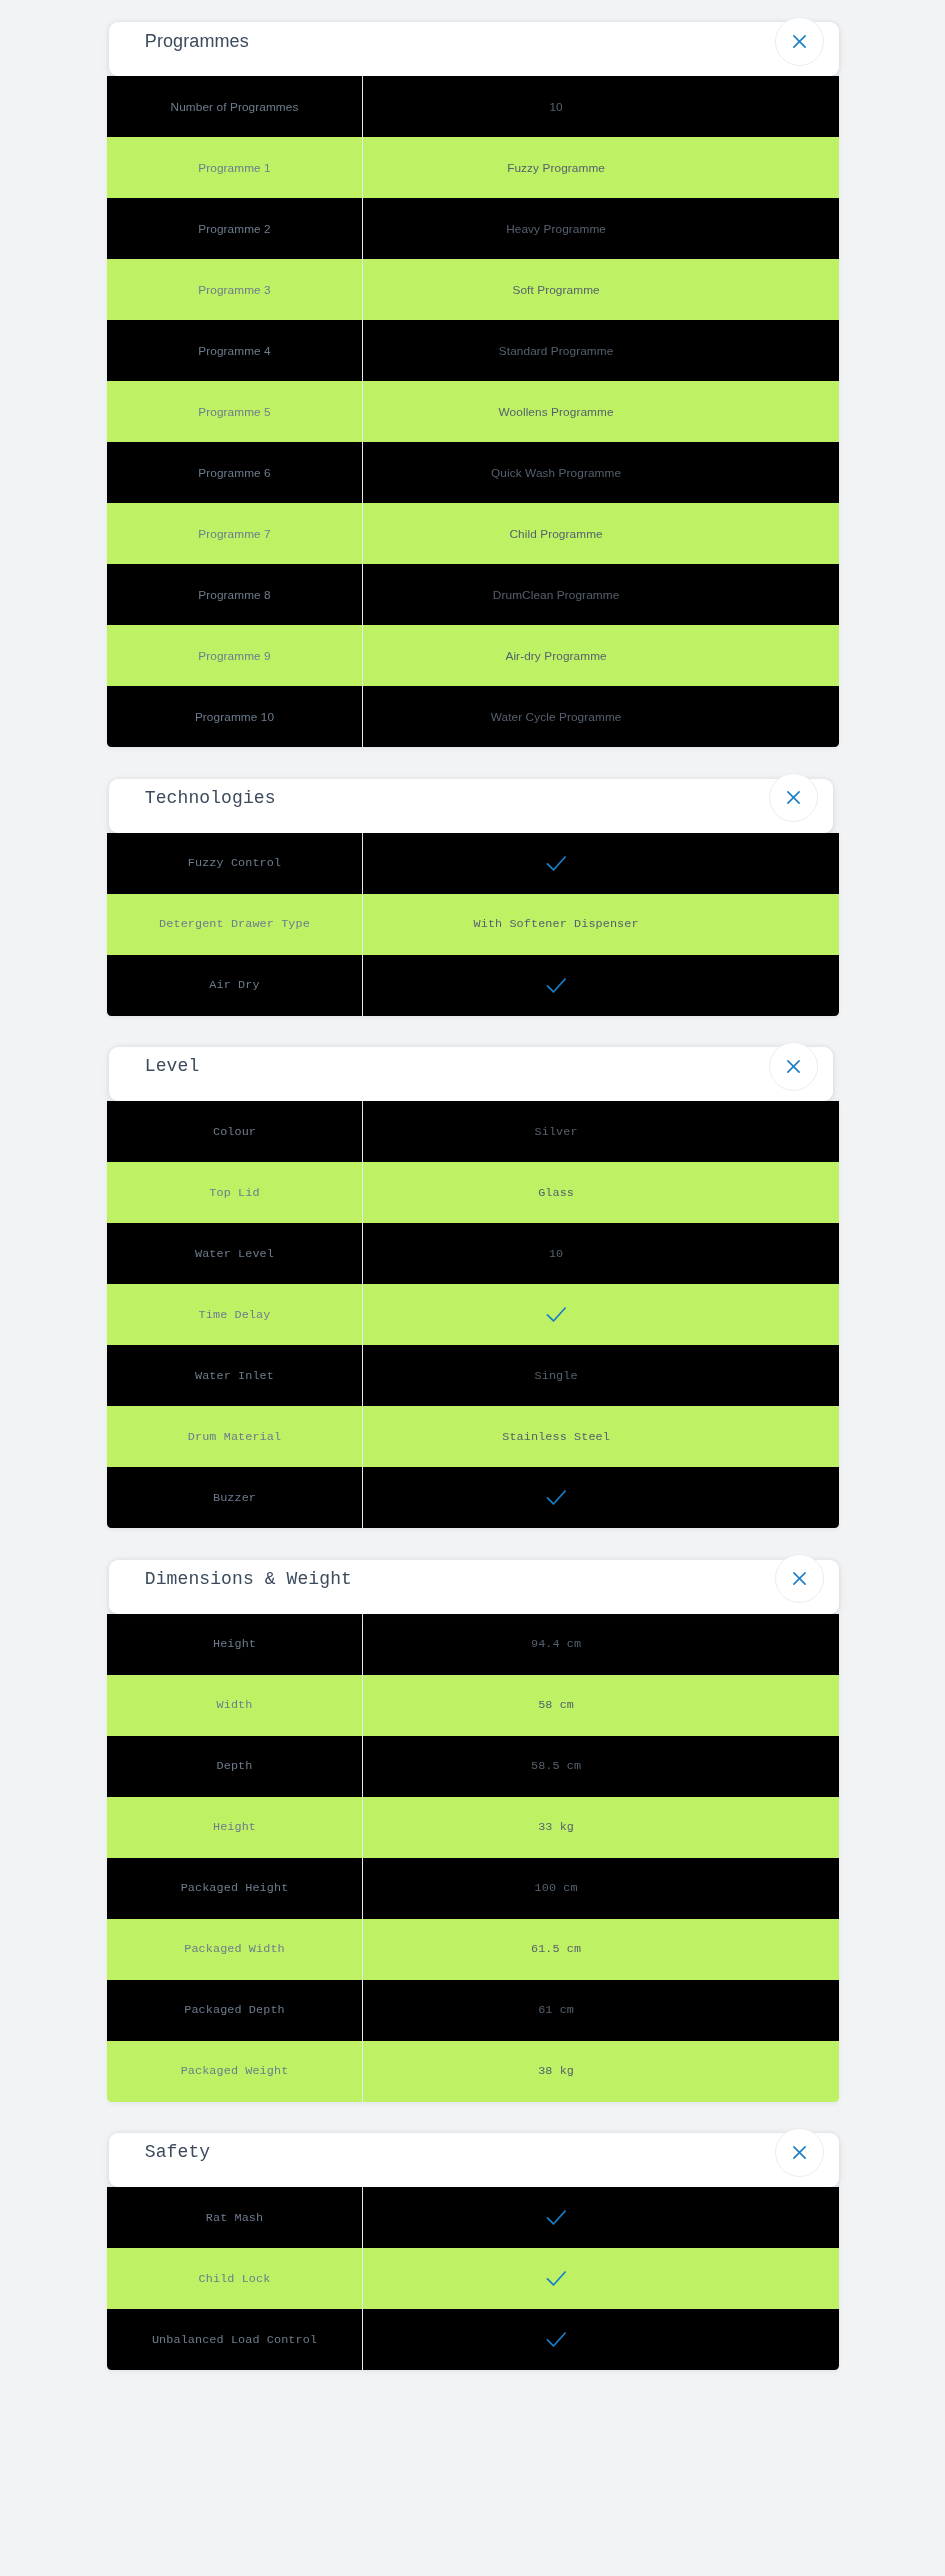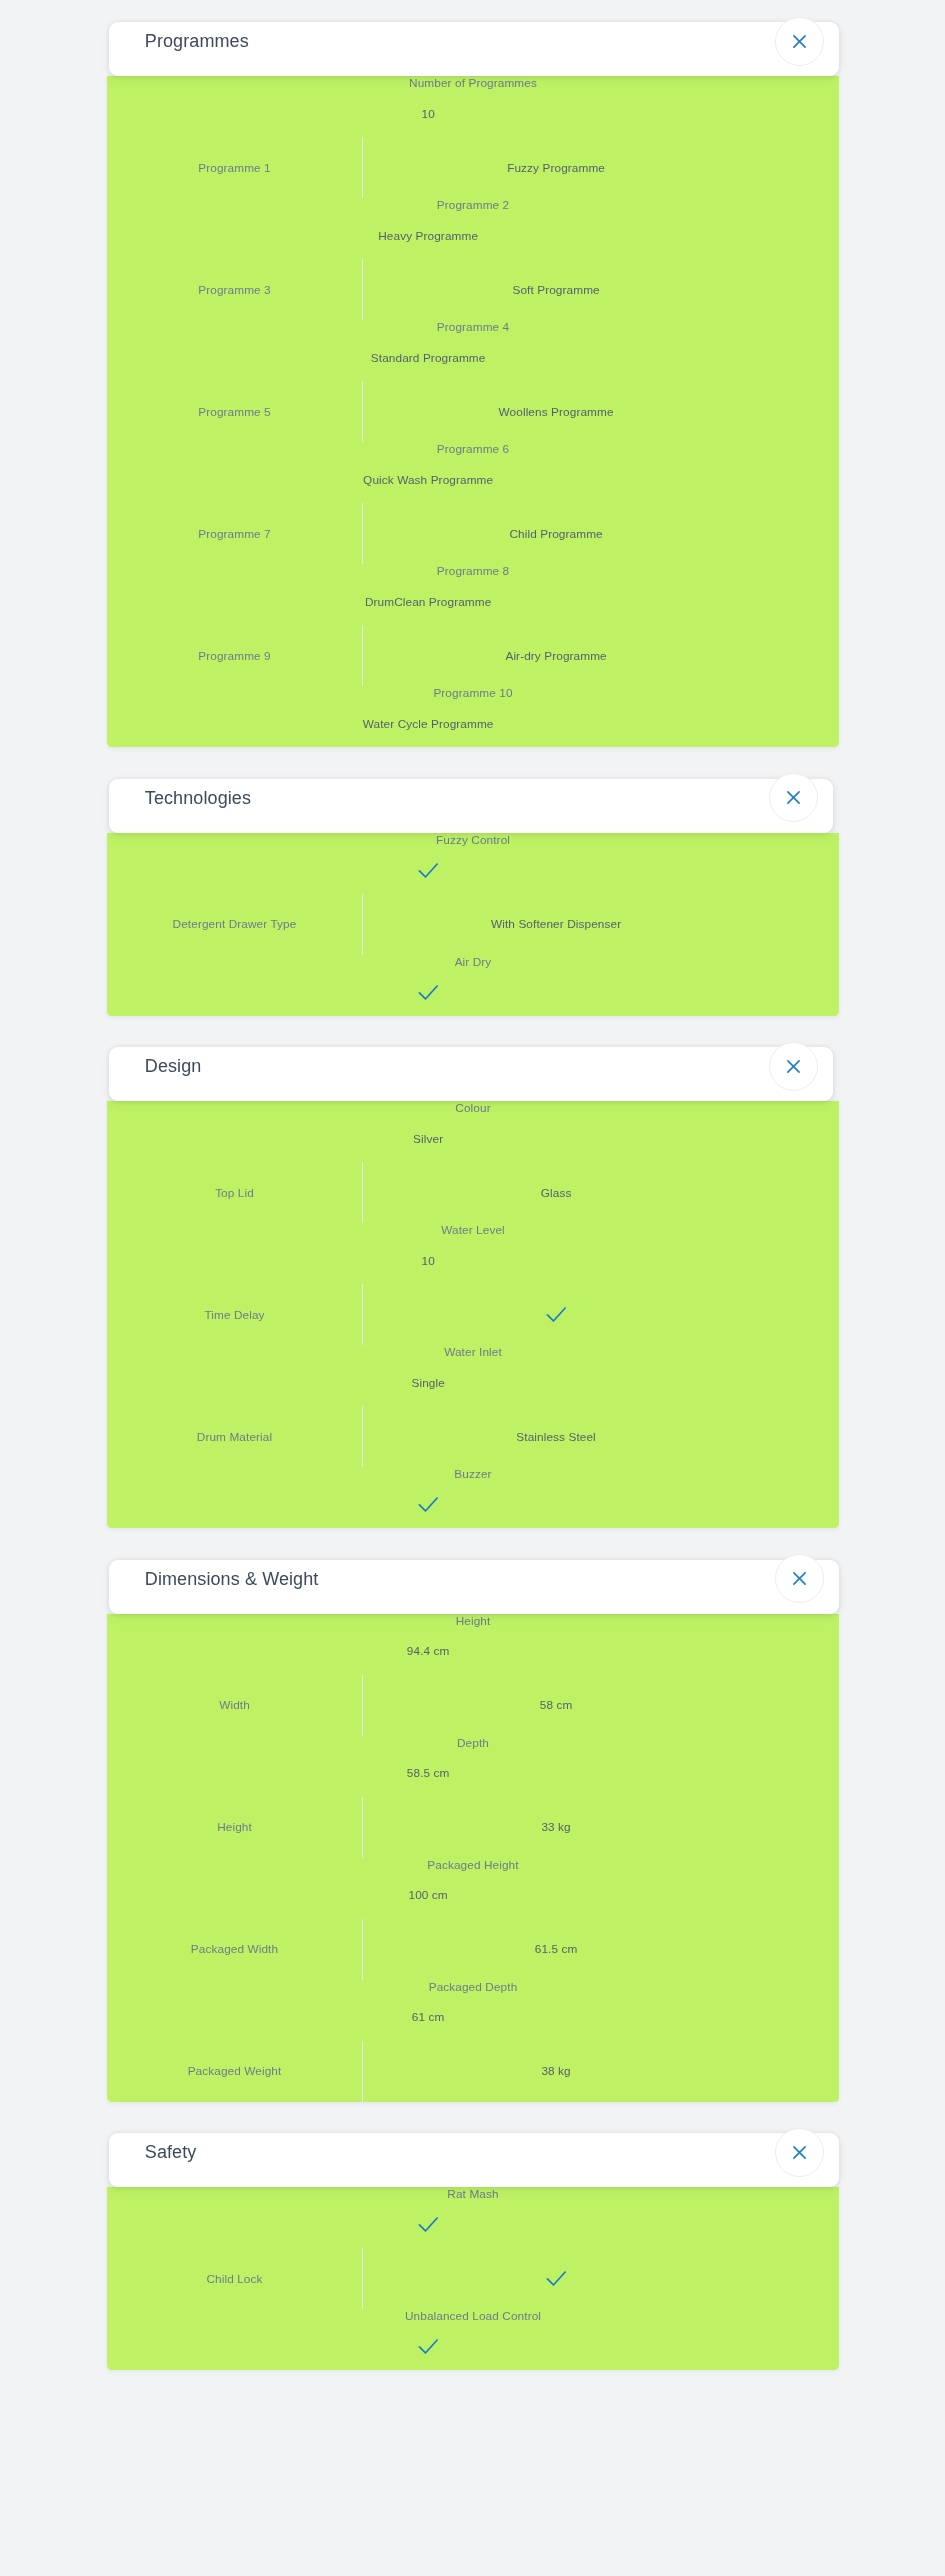--- a/index.html
+++ b/index.html
@@ -8,21 +8,21 @@
     background: #f1f3f5;
     font-family: "Liberation Sans", sans-serif;
   }
   body { padding-top: 22px; padding-bottom: 53px; }
 
   .section {
     position: relative;
     margin: 0 auto;
     width: 732px;
   }
-  .section + .section { margin-top: 31.5px; }
+  .section + .section { margin-top: 31.5px; font-family: Liberation Mono, monospace; }
 
   
   .sec-head {
     position: relative;
     z-index: 3;
     background: #ffffff;
     border-radius: 9px;
     height: 54px;
     display: flex;
     align-items: center;
@@ -63,21 +63,21 @@
     background: #ffffff;
     border-radius: 0 0 4.4px 4.4px;
     overflow: hidden;
     box-shadow: 0 1.8px 5.3px rgba(27,40,60,0.055);
   }
   .row {
     display: flex;
     height: 61px;
     align-items: center;
   }
-  .row.odd  { background: #bef264; flex-direction: column; }
+  .row.odd  { background: #000000; }
   .row.even { background: #bef264; }
 
   .cell-key {
     width: 255px;
     flex: none;
     text-align: center;
     font-size: 11.8px;
     color: #6d7c8d;
     letter-spacing: 0.1px;
     padding: 0 5.3px;
@@ -211,21 +211,21 @@
               <svg width="23" height="19" viewBox="0 0 26 22" aria-hidden="true">
                 <path d="M2.5 11.5 L9.5 18.5 L23 3.5" stroke="#1a7fc8" stroke-width="2" stroke-linecap="round" stroke-linejoin="round" fill="none"></path>
               </svg>
             </span>
           </div>
         </div>
       </div>
     </section>
     <section class="section">
       <div class="sec-head narrow">
-        <h2 class="sec-title">Design</h2>
+        <h2 class="sec-title">Level</h2>
         <button class="close-btn" type="button">
           <span>
             <svg width="19" height="19" viewBox="0 0 22 22" aria-hidden="true">
               <path d="M4.5 4.5 L17.5 17.5 M17.5 4.5 L4.5 17.5" stroke="#1a7fc8" stroke-width="1.9" stroke-linecap="round" fill="none"></path>
             </svg>
           </span>
         </button>
       </div>
       <div class="sec-table">
         <div class="row odd">

